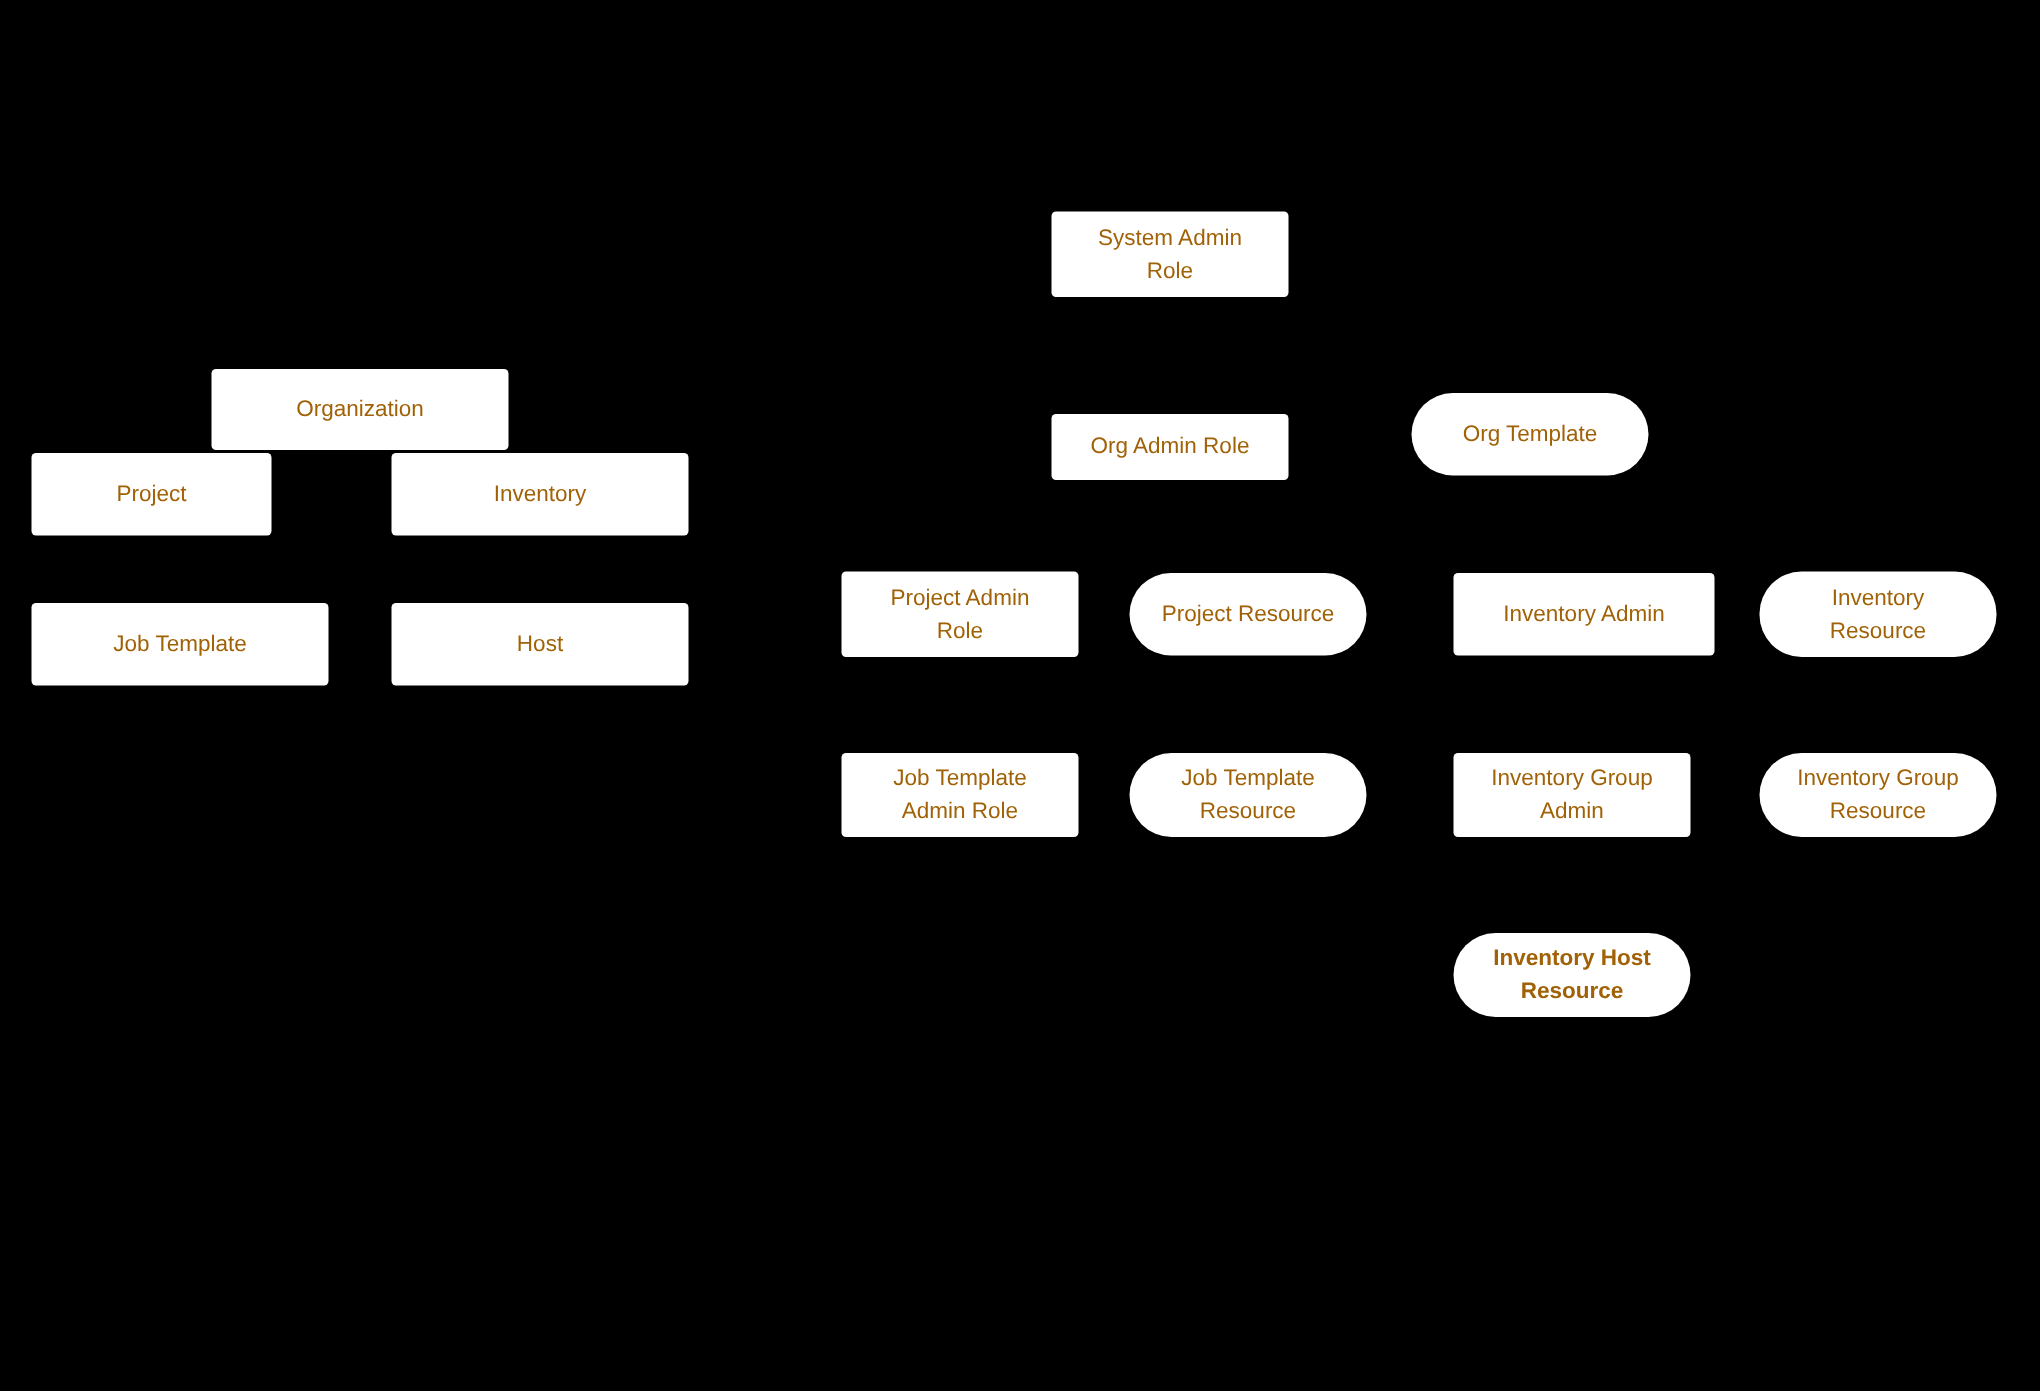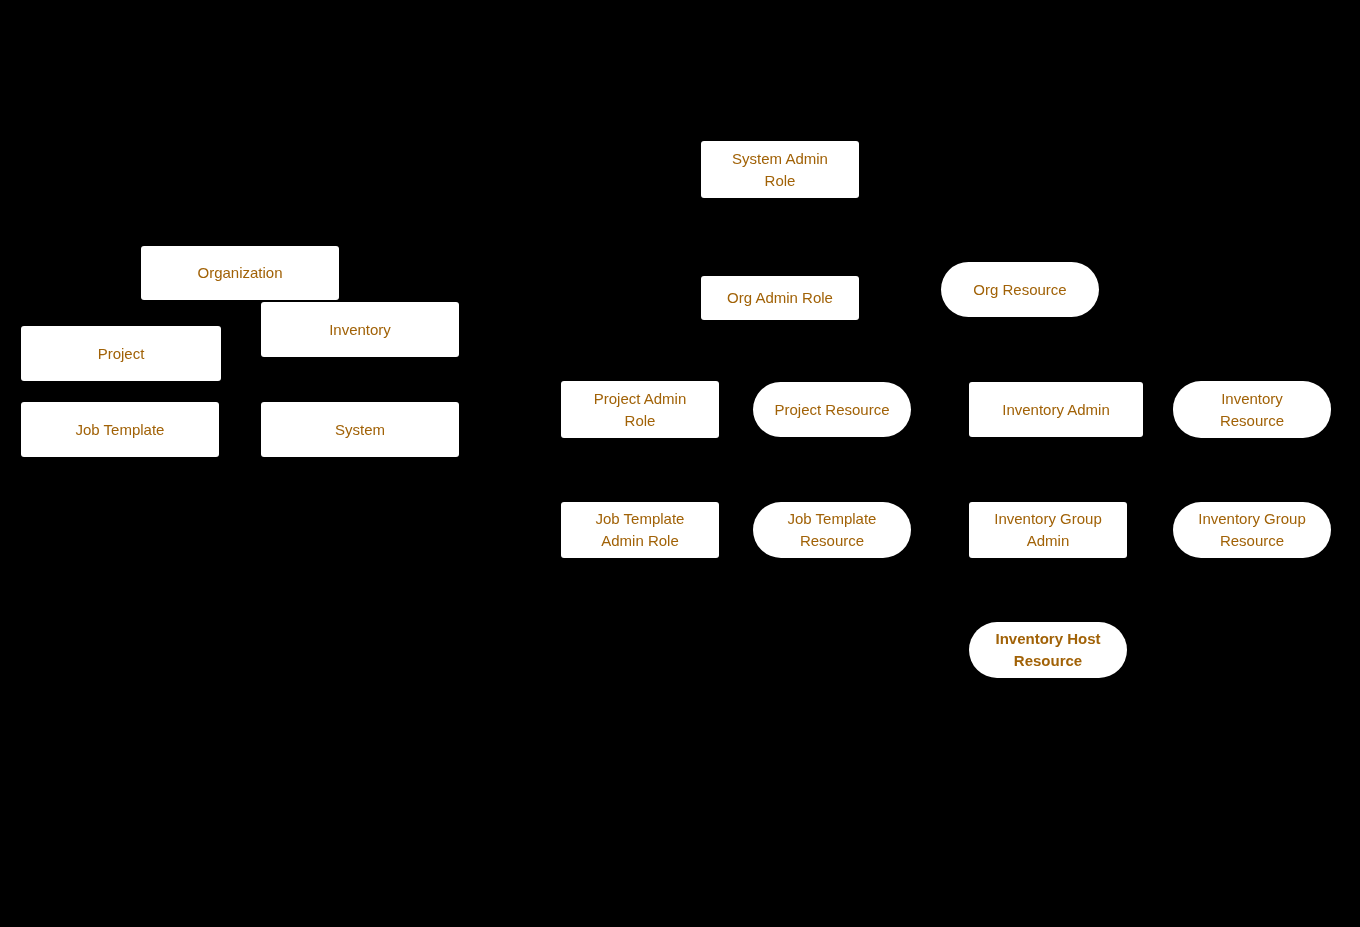--- a/index.html
+++ b/index.html
@@ -40,35 +40,35 @@
     border-radius: 28px;
   }
 </style>
 </head>
 <body>
 
 <div class="canvas">
 
   <div class="node rect" style="left:141px; top:198px; width:198px; height:54px;margin-top:48px;">Organization</div>
 
-  <div class="node rect" style="left:21px; top:302px; width:200px; height:55px;margin-top:24px;">Project</div>
+  <div class="node rect" style="left:21px; top:302px; width:160px; height:55px;">Project</div>
 
   <div class="node rect" style="left:261px; top:302px; width:198px; height:55px;">Inventory</div>
 
   <div class="node rect" style="left:21px; top:402px; width:198px; height:55px;">Job Template</div>
 
-  <div class="node rect" style="left:261px; top:402px; width:198px; height:55px;">System</div>
+  <div class="node rect" style="left:261px; top:402px; width:198px; height:55px;">Host</div>
 
 
   <div class="node rect" style="left:701px; top:141px; width:158px; height:57px;">System Admin
 Role</div>
 
   <div class="node rect" style="left:701px; top:276px; width:158px; height:44px;">Org Admin Role</div>
 
-  <div class="node pill" style="left:941px; top:262px; width:158px; height:55px;">Org Resource</div>
+  <div class="node pill" style="left:941px; top:262px; width:158px; height:55px;">Org Template</div>
 
   <div class="node rect" style="left:561px; top:381px; width:158px; height:57px;">Project Admin
 Role</div>
 
   <div class="node pill" style="left:753px; top:382px; width:158px; height:55px;">Project Resource</div>
 
   <div class="node rect" style="left:969px; top:382px; width:174px; height:55px;">Inventory Admin</div>
 
   <div class="node pill" style="left:1173px; top:381px; width:158px; height:57px;">Inventory
 Resource</div>

